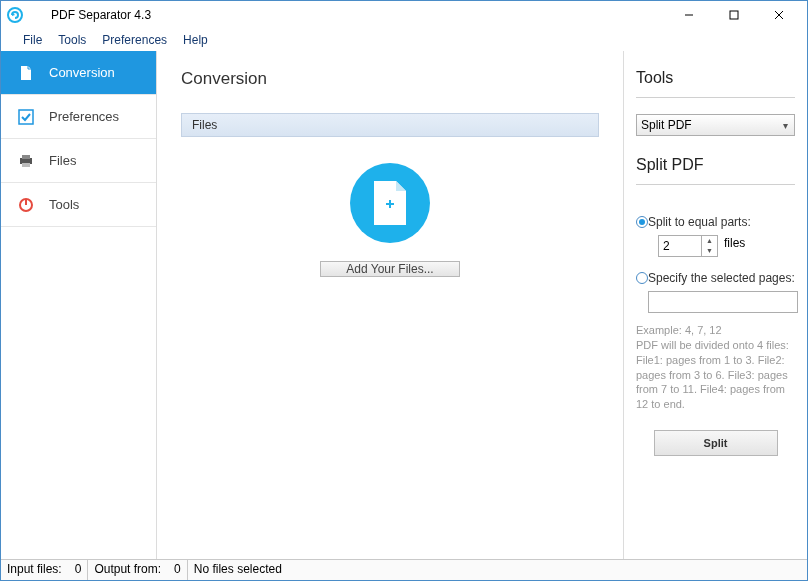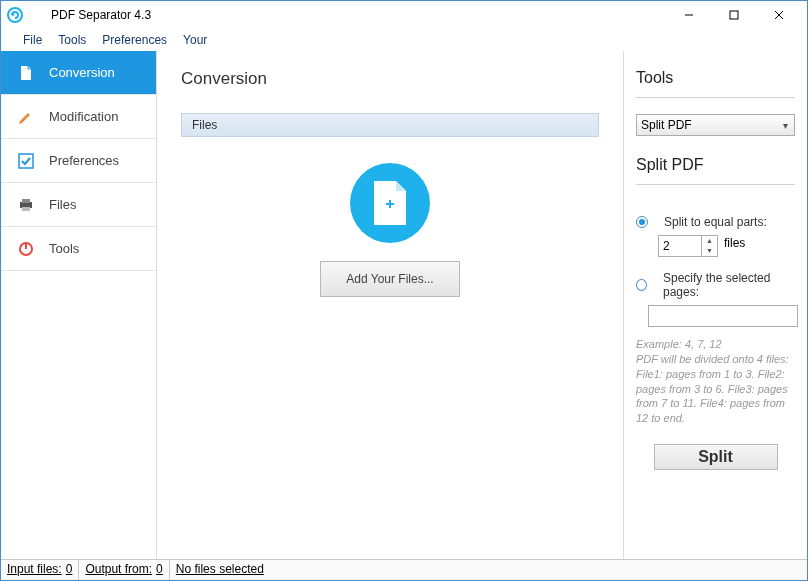--- a/index.html
+++ b/index.html
@@ -14,40 +14,40 @@
   .body { display: flex; height: 508px; }
   .sidebar { width: 156px; background: #fff; border-right: 1px solid #dcdcdc; }
   .sb-item { height: 44px; display: flex; align-items: center; padding: 0 16px; font-size: 13px; color: #444; gap: 14px; border-bottom: 1px solid #e6e6e6; }
   .sb-item.active { background: #1f97e0; color: #fff; }
   .sb-icon { width: 18px; height: 18px; display: flex; align-items: center; justify-content: center; }
   .main { flex: 1; padding: 18px 24px 10px 24px; display: flex; flex-direction: column; }
   .main h1 { font-size: 17px; font-weight: normal; color: #333; margin-bottom: 24px; }
   .files-hdr { background: linear-gradient(#e6eef8,#d8e4f2); border: 1px solid #c4d2e4; padding: 4px 10px; font-size: 12px; color: #333; }
   .drop { flex: 0 0 auto; display: flex; flex-direction: column; align-items: center; margin-top: 26px; }
   .circle { width: 80px; height: 80px; border-radius: 50%; background: #1eb1eb; display: flex; align-items: center; justify-content: center; }
-  .addbtn { margin-top: 18px; width: 140px; height: 36px; background: linear-gradient(#f7f7f7,#e4e4e4); border: 1px solid #b7b7b7; font-size: 12px; color: #444; }
+  .addbtn { margin-top: 18px; width: 140px; height: 16px; background: linear-gradient(#f7f7f7,#e4e4e4); border: 1px solid #b7b7b7; font-size: 12px; color: #444; }
   .rightpanel { width: 184px; border-left: 1px solid #dcdcdc; padding: 18px 12px 10px 12px; display: flex; flex-direction: column; }
   .rightpanel h2 { font-size: 16px; font-weight: normal; color: #222; }
   .rp-hr { border: none; border-top: 1px solid #d0d0d0; margin: 10px 0 16px; }
   .select { width: 100%; height: 22px; border: 1px solid #adadad; background: linear-gradient(#fff,#e9e9e9); font-size: 12px; padding: 0 4px; position: relative; display: flex; align-items: center; }
   .select .caret { position: absolute; right: 6px; font-size: 10px; color: #555; }
   .rightpanel h3 { font-size: 16px; font-weight: normal; color: #222; margin: 20px 0 0; }
-  .radio-row { display: flex; align-items: center; gap: 16px; font-size: 12px; color: #333; margin-top: 14px; }
+  .radio-row { display: flex; align-items: center; gap: 0; font-size: 12px; color: #333; margin-top: 14px; }
   .radio { width: 12px; height: 12px; border-radius: 50%; border: 1px solid #4a8cc7; display: inline-flex; align-items: center; justify-content: center; }
   .radio.checked::after { content: ""; width: 6px; height: 6px; border-radius: 50%; background: #1f97e0; }
   .spin { width: 60px; height: 22px; border: 1px solid #adadad; margin: 6px 0 0 22px; display: flex; align-items: center; font-size: 12px; }
   .spin .val { flex: 1; padding: 0 4px; }
   .spin .arrows { width: 16px; border-left: 1px solid #adadad; display: flex; flex-direction: column; }
   .spin .arrows span { height: 10px; font-size: 7px; text-align: center; line-height: 10px; color: #555; }
   .spin-row { display: flex; align-items: center; gap: 6px; font-size: 12px; }
   .pages-input { width: 150px; height: 22px; border: 1px solid #adadad; margin: 6px 0 0 12px; }
-  .example { font-size: 11px; color: #9a9a9a; margin: 10px 0 0 0; line-height: 1.35; font-style: italic; }
-  .splitbtn { width: 124px; height: 26px; margin: 18px auto 0; display: block; background: linear-gradient(#f7f7f7,#e4e4e4); border: 1px solid #b7b7b7; font-size: 16px; font-weight: bold; color: #333; }
+  .example { font-size: 11px; color: #9a9a9a; margin: 10px 0 0 0; line-height: 1.35; }
+  .splitbtn { width: 124px; height: 26px; margin: 18px auto 0; display: block; background: linear-gradient(#f7f7f7,#e4e4e4); border: 1px solid #b7b7b7; font-size: 11px; font-weight: bold; color: #333; }
   .statusbar { height: 22px; border-top: 1px solid #c9c9c9; display: flex; font-size: 12px; background: #fafafa; }
-  .statusbar > div { padding: 2px 6px; border-right: 1px solid #c9c9c9; display: flex; gap: 4px; text-decoration: underline; }
+  .statusbar > div { padding: 2px 6px; border-right: 1px solid #c9c9c9; display: flex; gap: 13px; }
 </style>
 </head>
 <body>
 
 <div class="titlebar">
   <span class="icon">
     <svg viewBox="0 0 16 16">
         <circle cx="8" cy="8" r="7" fill="#fff" stroke="#1eb1eb" stroke-width="2"></circle>
         <path d="M5 8 A3 3 0 1 1 8 11" fill="none" stroke="#1eb1eb" stroke-width="2"></path>
         <path d="M5 5 L5 9 L8 8 Z" fill="#1eb1eb"></path>
@@ -71,41 +71,33 @@
           <line x1="9" y1="1" x2="1" y2="9" stroke="#000"></line>
         </svg>
       </div>
   </div>
 </div>
 
 <div class="menubar">
   <span class="menuitem">File</span>
   <span class="menuitem">Tools</span>
   <span class="menuitem">Preferences</span>
-  <span class="menuitem">Your</span>
+  <span class="menuitem">Help</span>
 </div>
 
 <div class="body">
   <div class="sidebar">
     <div class="sb-item active">
       <span class="sb-icon">
           <svg viewBox="0 0 18 18">
             <path d="M4 2 h7 l3 3 v11 h-10 z" fill="#fff"></path>
             <path d="M11 2 v3 h3" fill="none" stroke="#1f97e0"></path>
           </svg>
         </span>
       <span>Conversion</span>
-    </div>
-    <div class="sb-item">
-      <span class="sb-icon">
-          <svg viewBox="0 0 18 18">
-            <path d="M3 13 l8 -8 l2 2 l-8 8 l-3 1 z" fill="#e58b3f"></path>
-          </svg>
-        </span>
-      <span>Modification</span>
     </div>
     <div class="sb-item">
       <span class="sb-icon">
           <svg viewBox="0 0 18 18">
             <rect x="2" y="2" width="14" height="14" fill="none" stroke="#1f97e0" stroke-width="1.5"></rect>
             <path d="M5 9 l3 3 l5 -6" fill="none" stroke="#1f97e0" stroke-width="2"></path>
           </svg>
         </span>
       <span>Preferences</span>
     </div>

